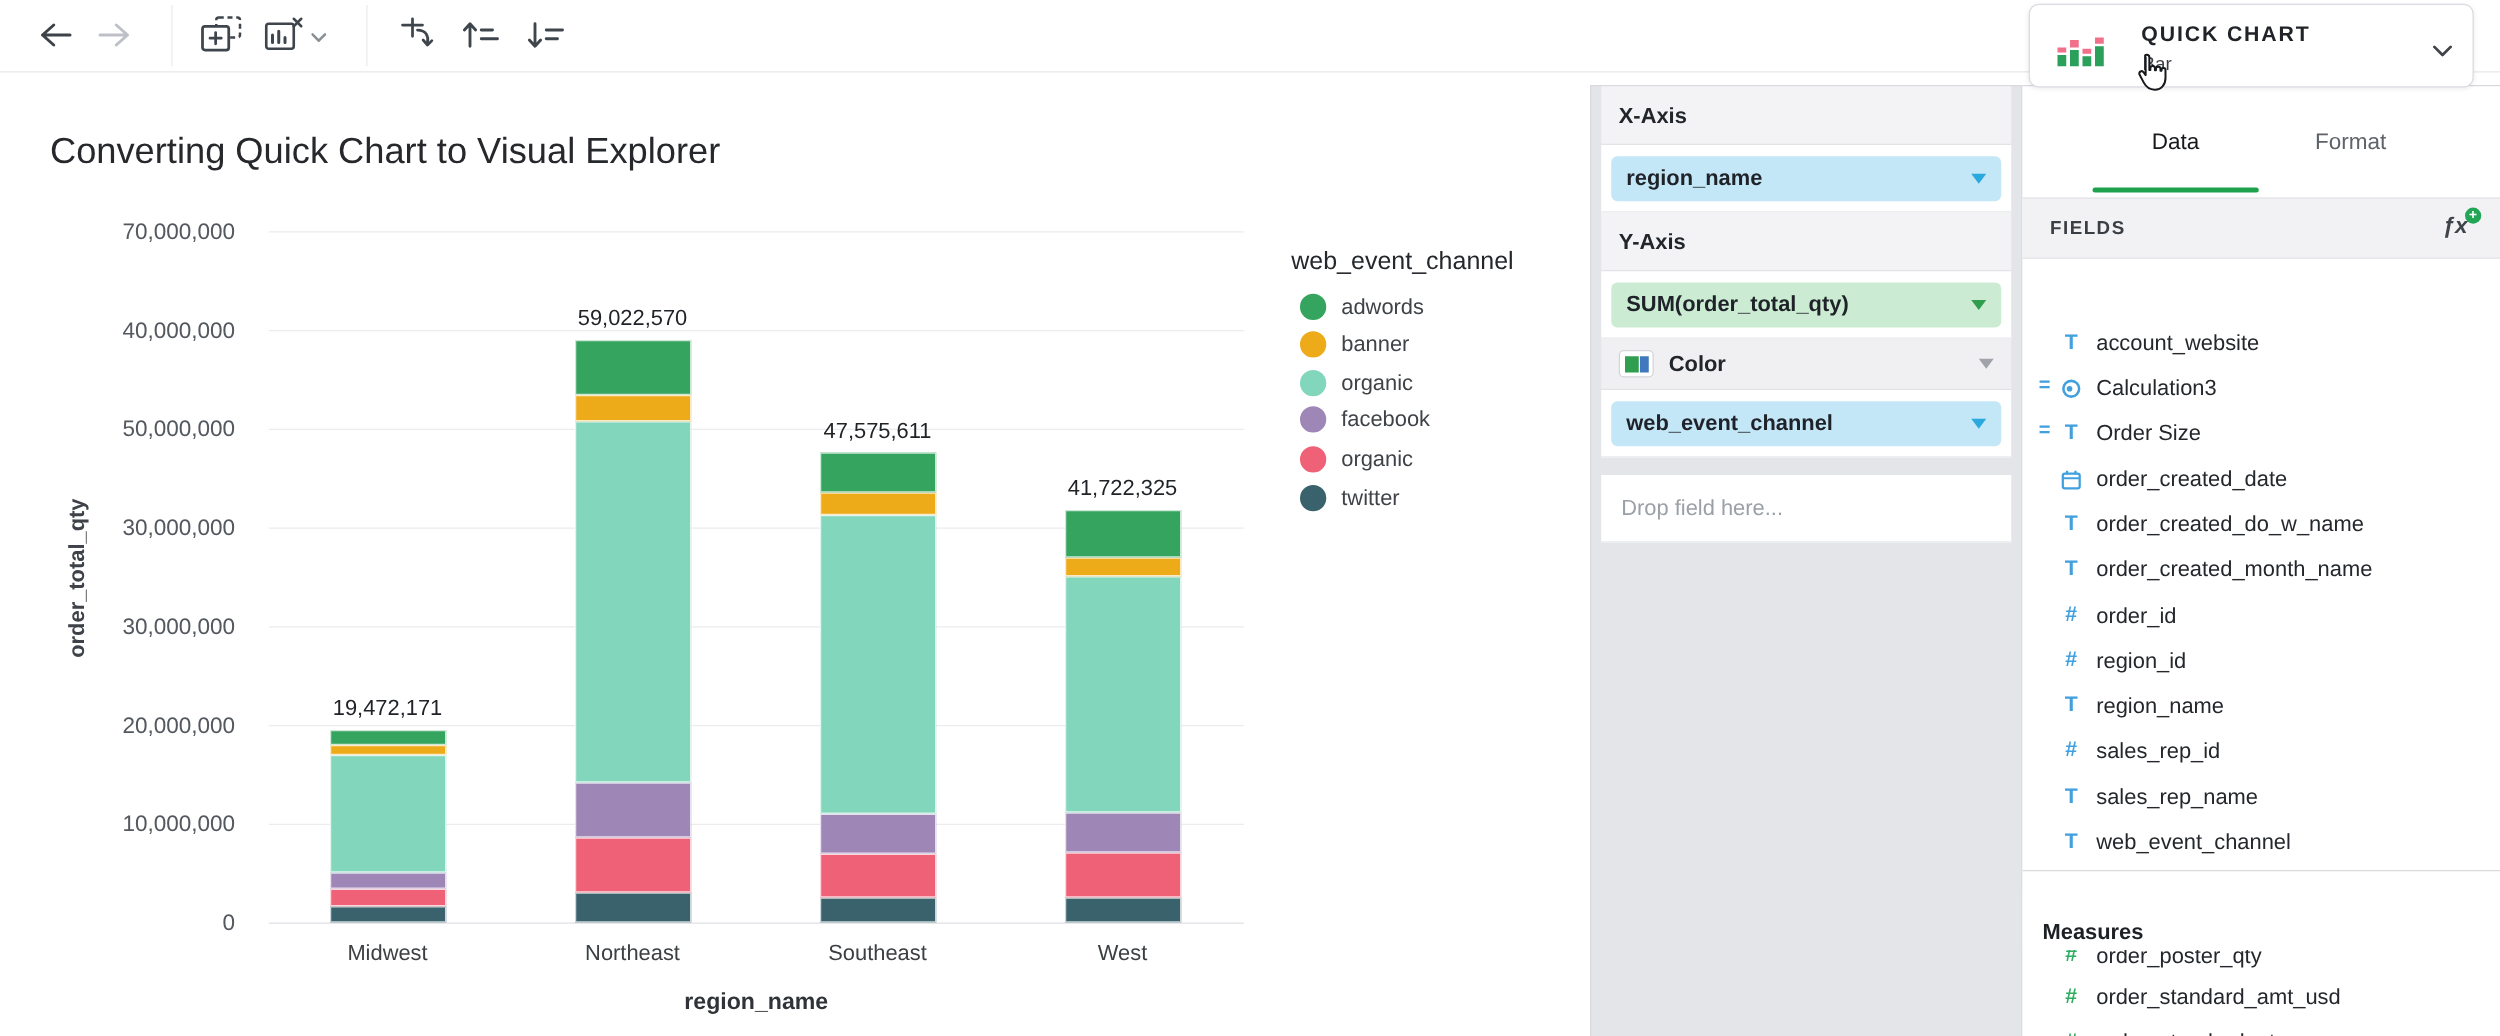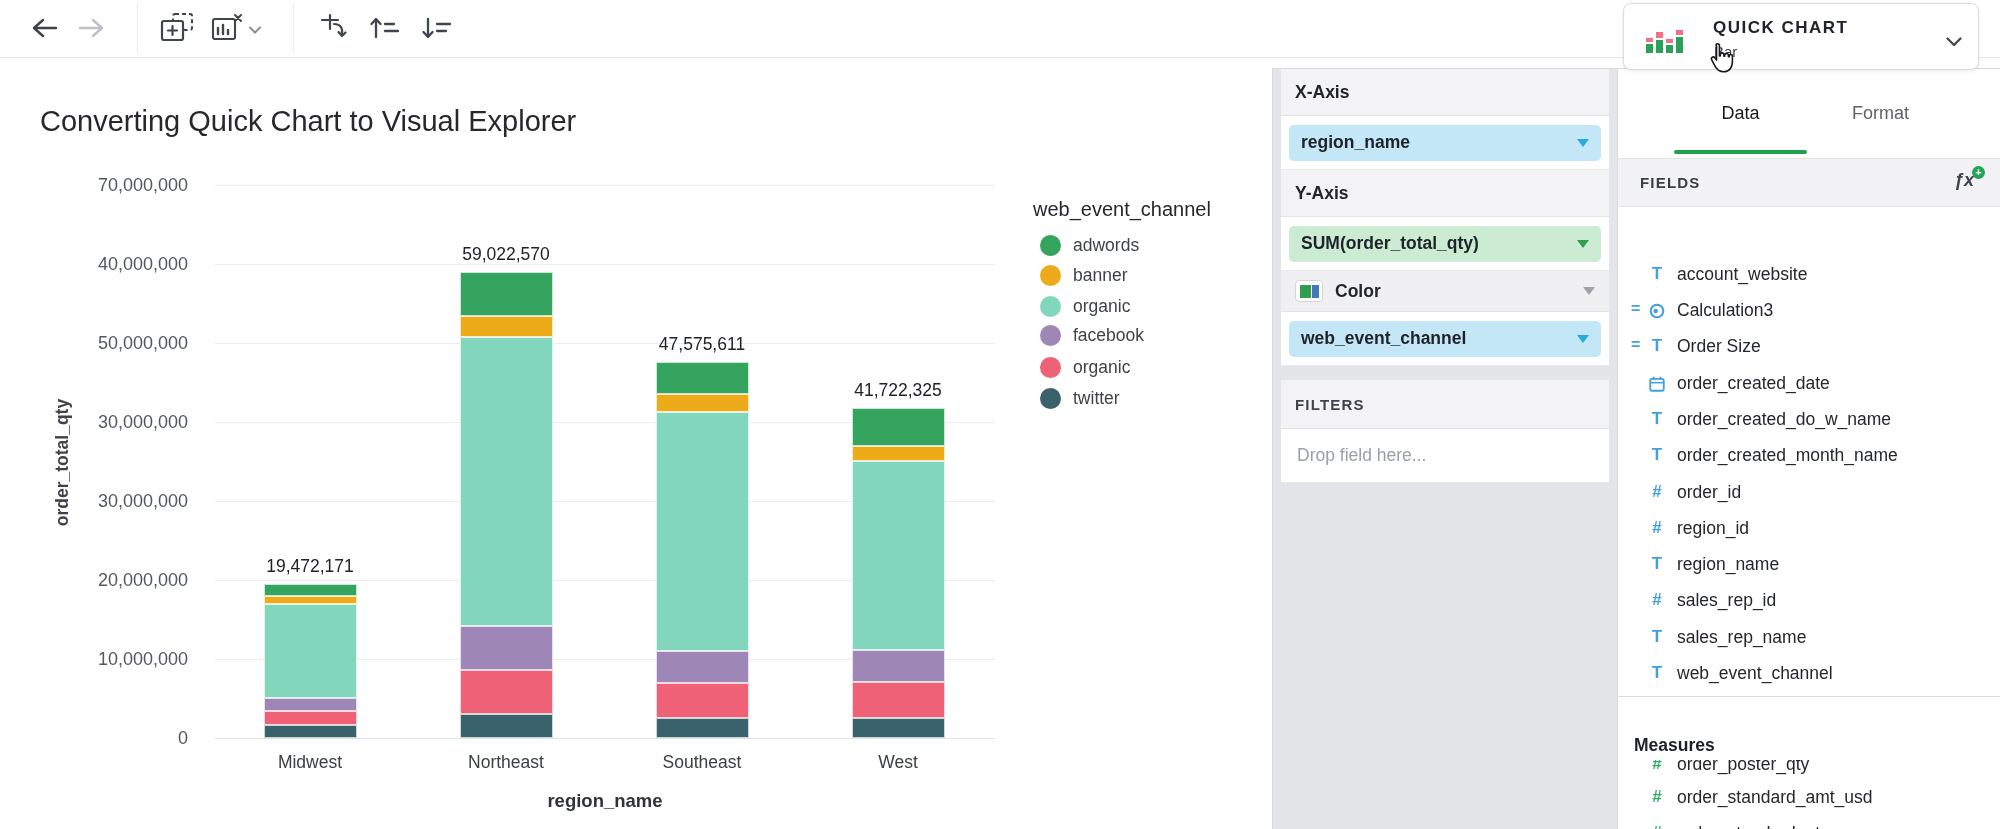--- a/index.html
+++ b/index.html
@@ -300,23 +300,20 @@
           <span class="cfg-color-label">Color</span>
           <span class="caret caret-gray"></span>
         </div>
         <div class="cfg-row">
           <div class="pill pill-blue">
             <span>web_event_channel</span>
             <span class="caret caret-blue"></span>
           </div>
         </div>
         <div class="cfg-gap"></div>
-        <div class="cfg-header filters">
-            <span>FILTERS</span>
-          </div>
         <div class="cfg-drop">Drop field here...</div>
       </div>
     </div>
   </div>
 
   <div class="fields-panel">
     <div class="fields-top-border"></div>
     <div class="tab tab-data">
       <span>Data</span>
       <div class="tab-underline"></div>

